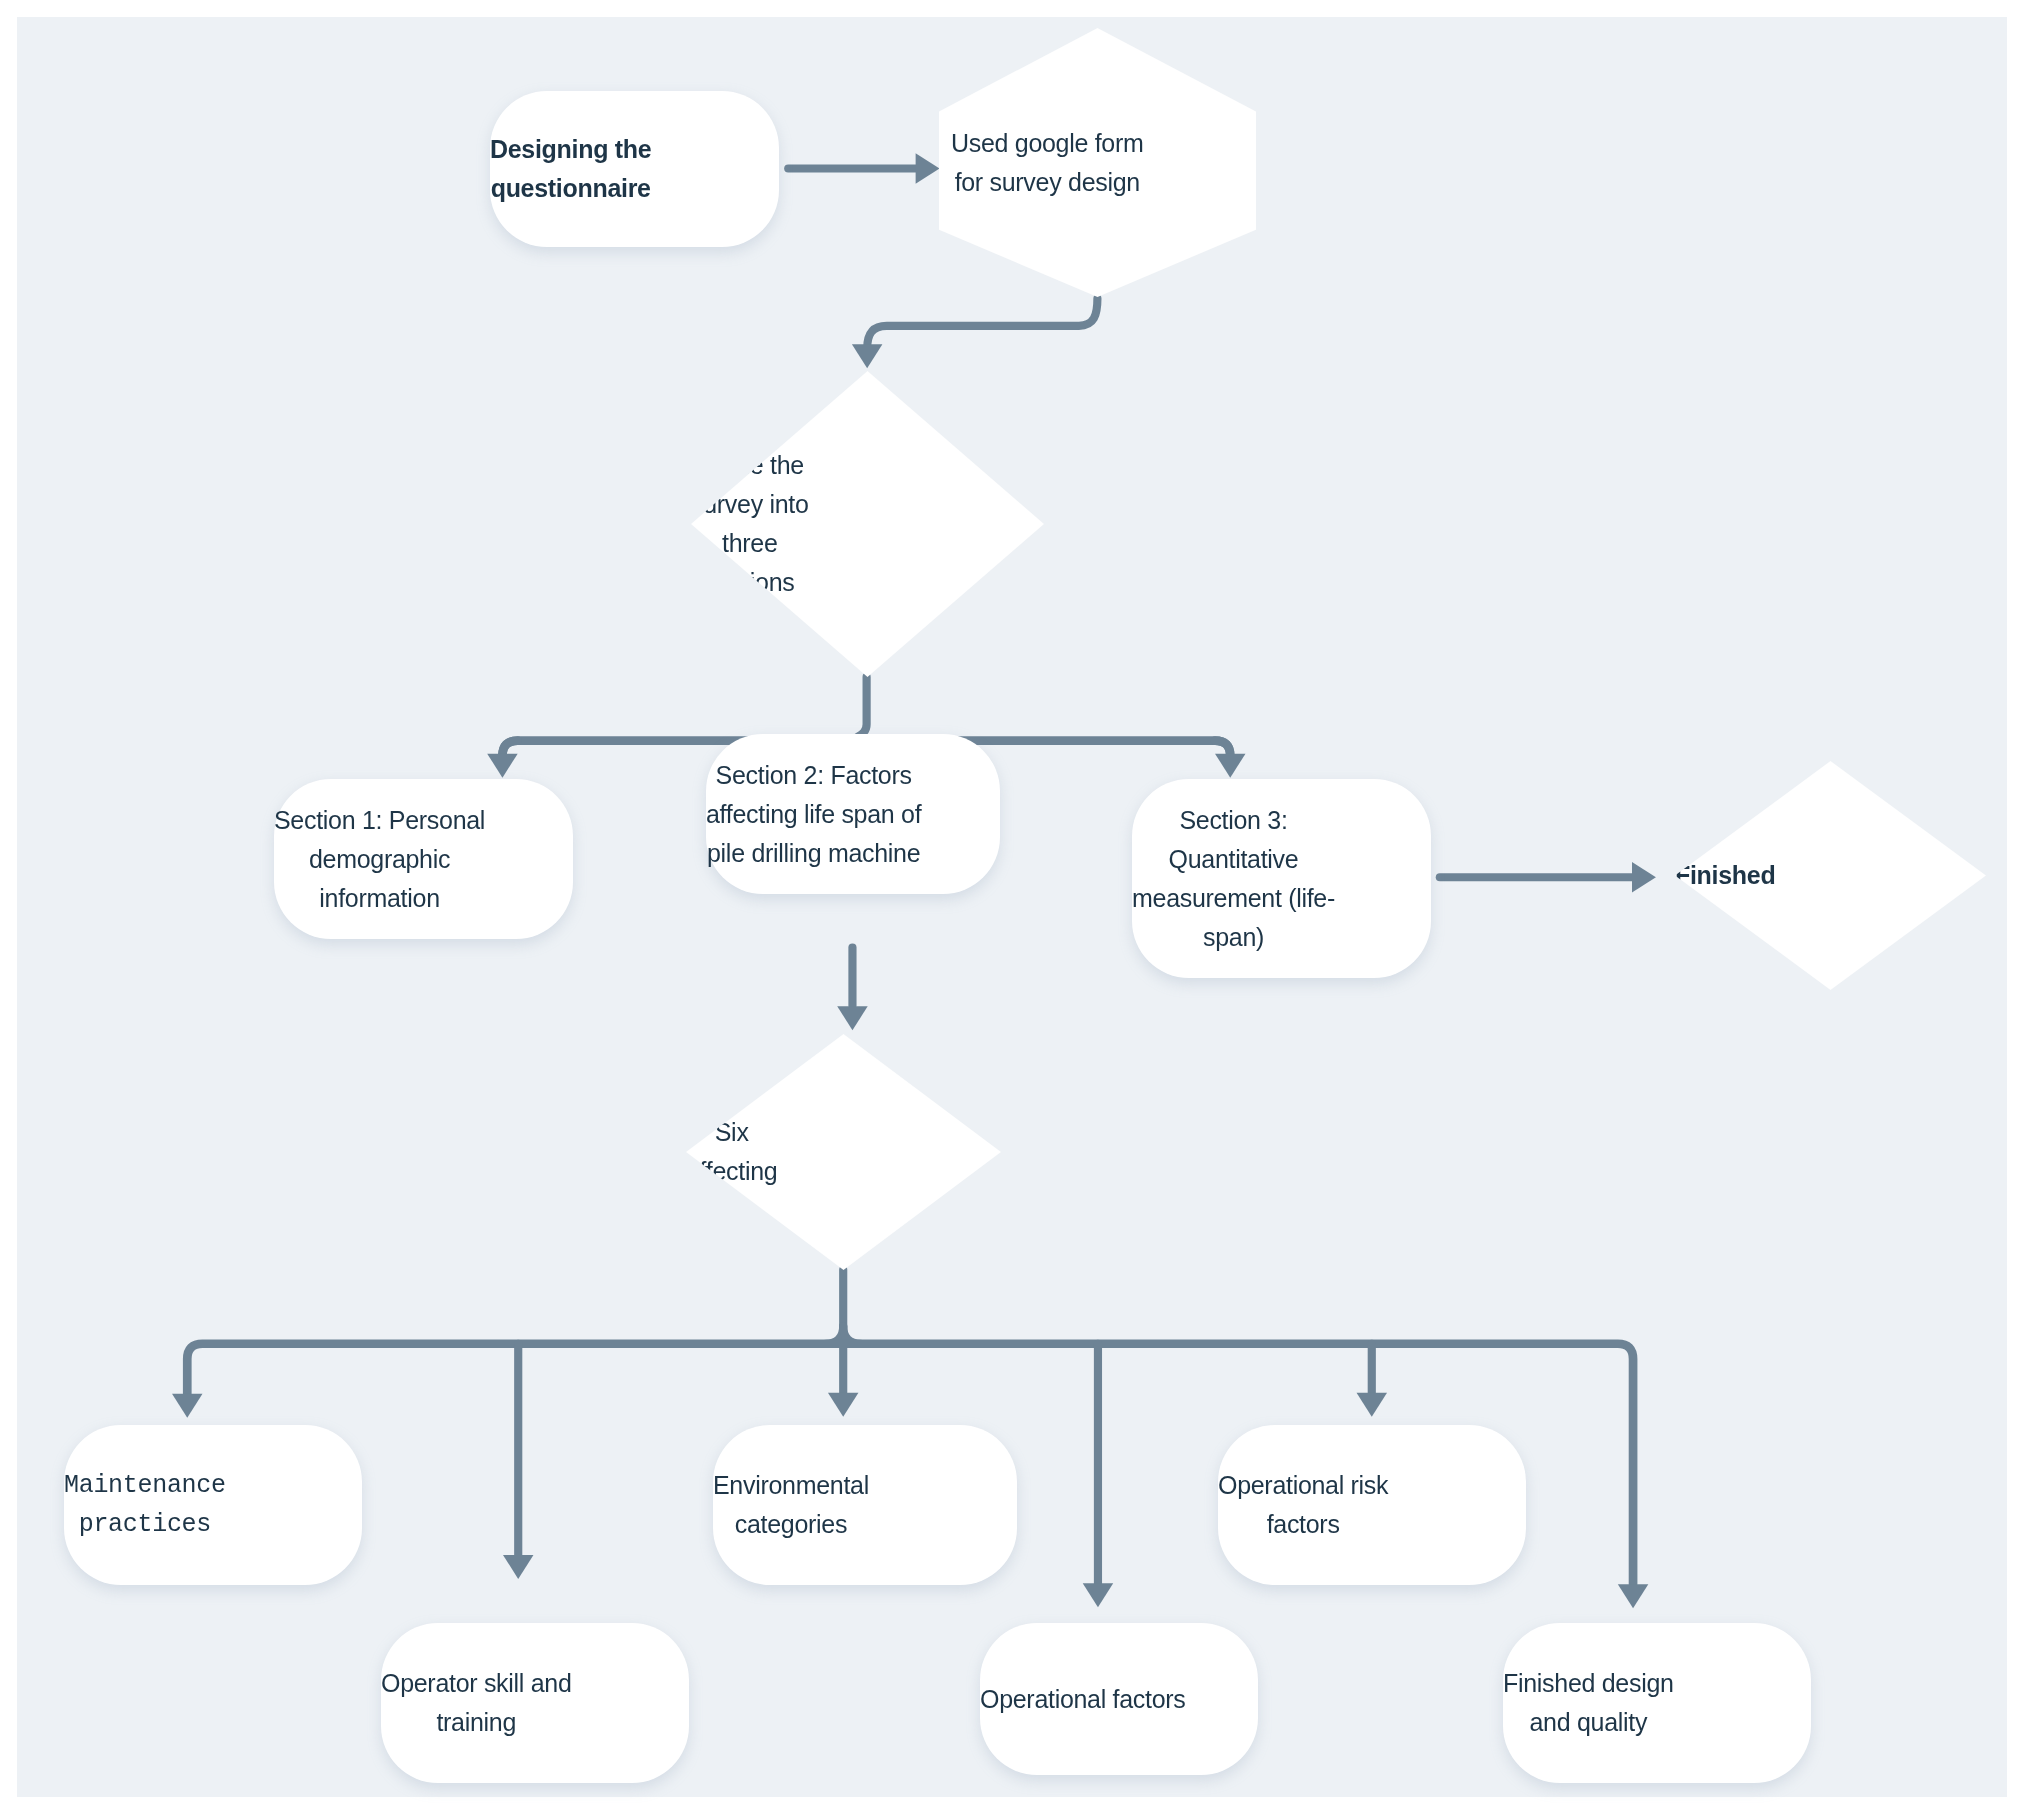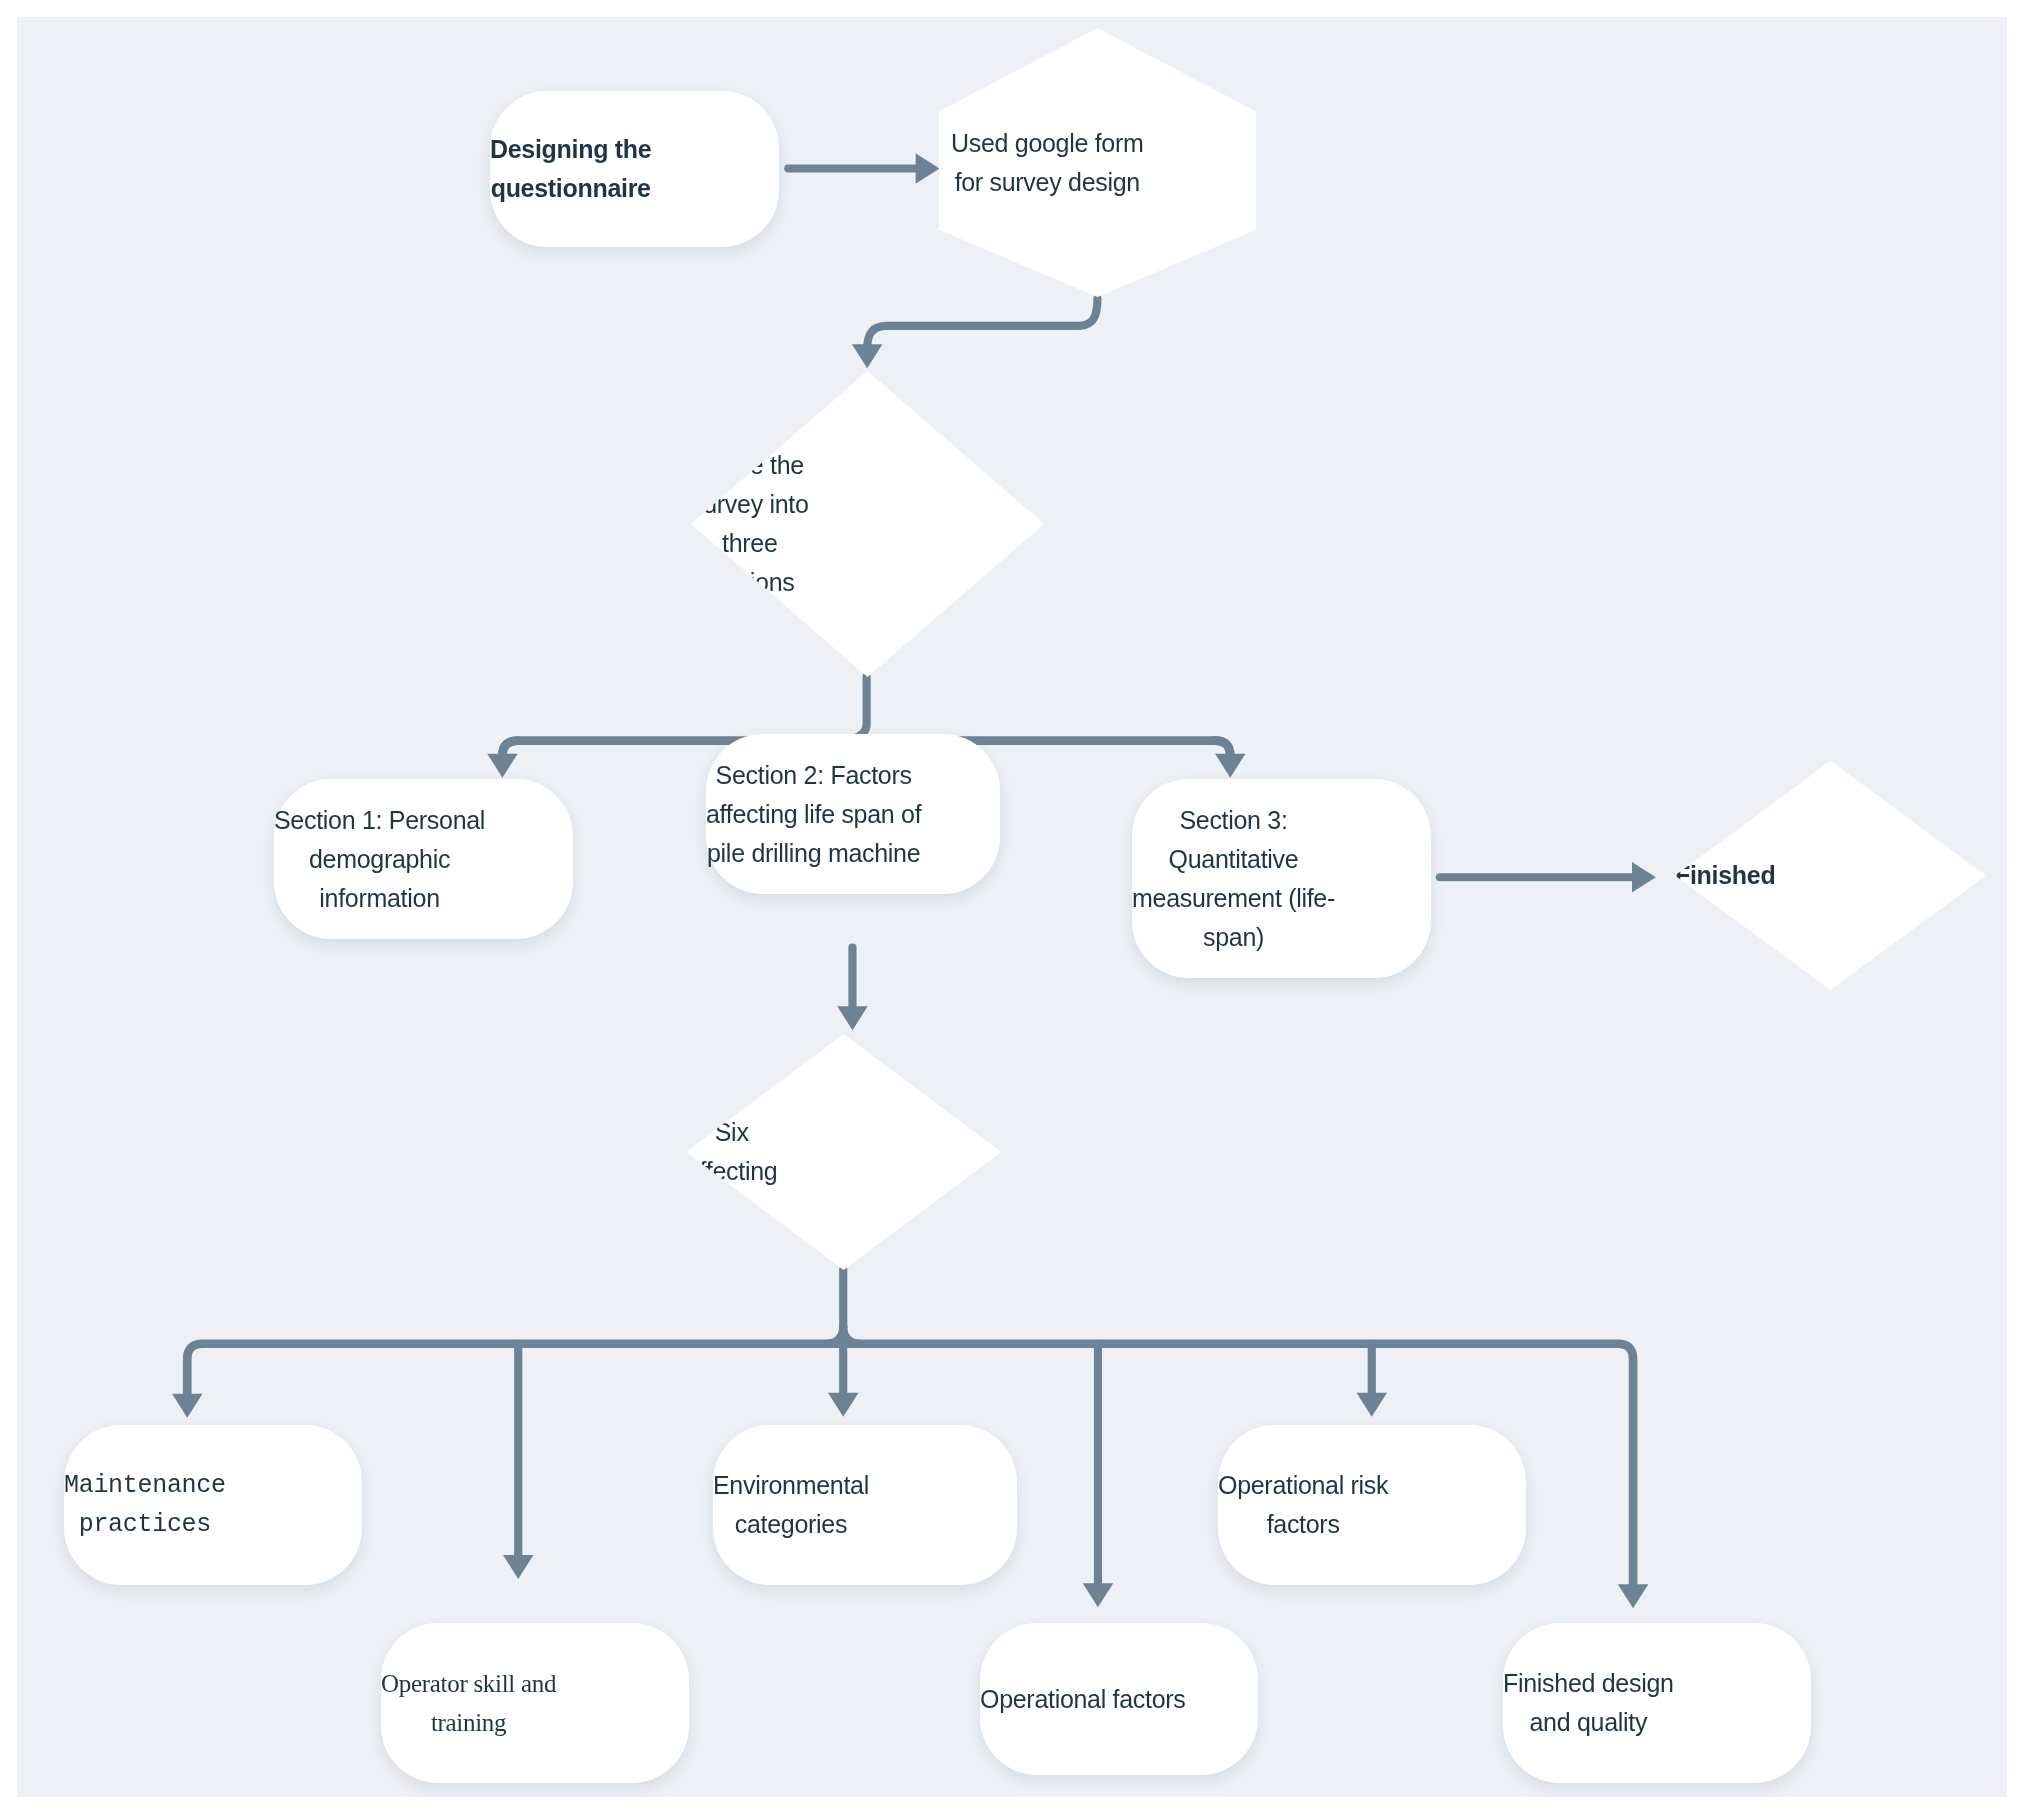--- a/index.html
+++ b/index.html
@@ -34,21 +34,21 @@
   #n-designing   {left:490px;  top:91px;  width:289px; height:156px;}
   #n-googleform  {left:939px; top:28px;   width:317px; height:269px;padding-left:12px;}
   #n-divide      {left:691px; top:371px;  width:353px; height:306px;}
   #n-section1    {left:274px;  top:779px; width:299px; height:160px;}
   #n-section2    {left:706px; top:734px; width:294px; height:160px;}
   #n-section3    {left:1132px; top:779px; width:299px; height:199px;}
   #n-finished    {left:1675px; top:761px; width:311px; height:229px;}
   #n-maintenance {left:64px;  top:1425px; width:298px; height:160px;font-family:Liberation Mono, monospace;}
   #n-environmental{left:713px;top:1425px; width:304px; height:160px;}
   #n-oprisk      {left:1218px; top:1425px; width:308px; height:160px;}
-  #n-operator    {left:381px;  top:1623px; width:308px; height:160px;font-family:Liberation Serif, serif;}
+  #n-operator    {left:381px;  top:1623px; width:308px; height:160px;}
   #n-opfactors   {left:980px; top:1623px; width:278px; height:152px;}
   #n-equipment   {left:1503px; top:1623px; width:308px; height:160px;}
 </style>
 </head>
 <body>
 
 <div class="canvas"></div>
 
 <svg class="wires" viewBox="0 0 3720 3335">
 

